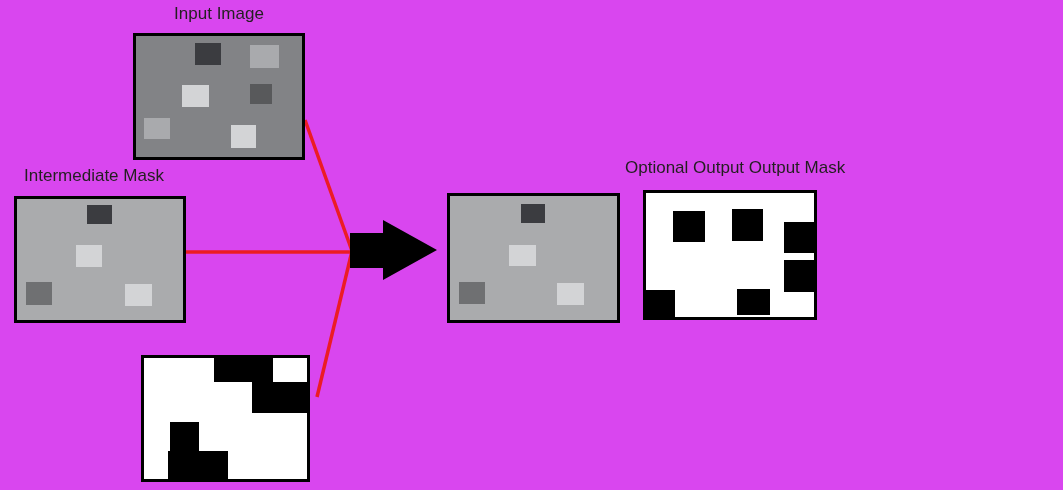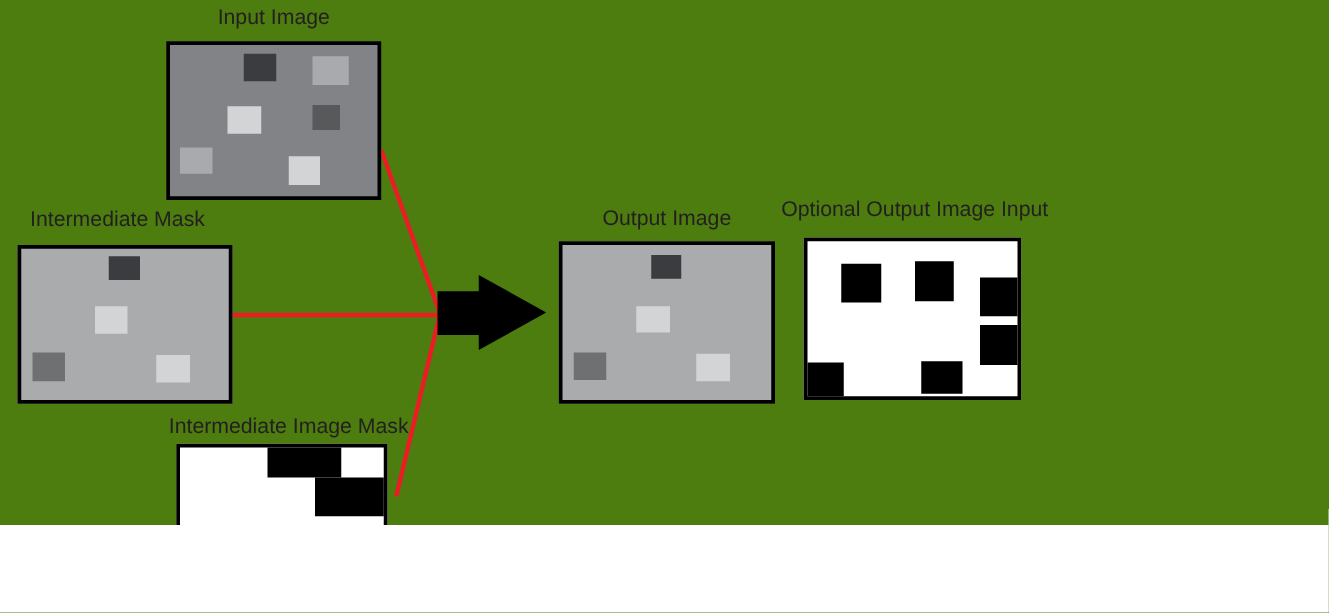--- a/index.html
+++ b/index.html
@@ -1,20 +1,20 @@
 <!DOCTYPE html>
 <html><head>
 <meta charset="utf-8">
 <style>
   html, body { margin: 0; padding: 0; background: #ffffff; }
   .canvas {
     position: relative;
     width: 1063px;
-    height: 420px;
-    background: #4d7c0f;
+    height: 490px;
+    background: #d946ef;
     font-family: "Liberation Sans", sans-serif;
     overflow: hidden;
   }
   .flow-svg {
     position: absolute;
     left: 0; top: 0;
     width: 1063px; height: 490px;
     z-index: 1;
   }
   .panel-label {
@@ -68,37 +68,35 @@
   </div>
 
   <div class="panel-label" style="left:14px; top:166px; width:160px;">Intermediate Mask</div>
   <div class="imgbox bg-image" style="left:14px; top:196px; width:172px; height:127px;">
     <div class="patch p-dark" style="left:70px;  top:6px;  width:25px; height:19px;"></div>
     <div class="patch p-lightest" style="left:59px;  top:46px; width:26px; height:22px;"></div>
     <div class="patch p-mid" style="left:9px;   top:83px; width:26px; height:23px;"></div>
     <div class="patch p-lightest" style="left:108px; top:85px; width:27px; height:22px;"></div>
   </div>
 
-  <div class="panel-label" style="left:135px; top:331px; width:180px;">Intermediate Image Mask</div>
   <div class="imgbox bg-mask" style="left:141px; top:355px; width:169px; height:127px;">
     <div class="patch m-black" style="left:70px;  top:0px;  width:59px; height:24px;"></div>
     <div class="patch m-black" style="left:108px; top:24px; width:55px; height:31px;"></div>
     <div class="patch m-black" style="left:26px;  top:64px; width:29px; height:57px;"></div>
     <div class="patch m-black" style="left:24px;  top:93px; width:60px; height:28px;"></div>
   </div>
 
-  <div class="panel-label" style="left:447px; top:165px; width:173px;">Output Image</div>
   <div class="imgbox bg-image" style="left:447px; top:193px; width:173px; height:130px;">
     <div class="patch p-dark" style="left:71px;  top:8px;  width:24px; height:19px;"></div>
     <div class="patch p-lightest" style="left:59px;  top:49px; width:27px; height:21px;"></div>
     <div class="patch p-mid" style="left:9px;   top:86px; width:26px; height:22px;"></div>
     <div class="patch p-lightest" style="left:107px; top:87px; width:27px; height:22px;"></div>
   </div>
 
-  <div class="panel-label" style="left:625px; top:158px; width:210px;">Optional Output Image Input</div>
+  <div class="panel-label" style="left:625px; top:158px; width:210px;">Optional Output Output Mask</div>
   <div class="imgbox bg-mask" style="left:643px; top:190px; width:174px; height:130px;">
     <div class="patch m-black" style="left:27px;  top:18px; width:32px; height:31px;"></div>
     <div class="patch m-black" style="left:86px;  top:16px; width:31px; height:32px;"></div>
     <div class="patch m-black" style="left:138px; top:29px; width:30px; height:31px;"></div>
     <div class="patch m-black" style="left:138px; top:67px; width:30px; height:32px;"></div>
     <div class="patch m-black" style="left:0px;   top:97px; width:29px; height:27px;"></div>
     <div class="patch m-black" style="left:91px;  top:96px; width:33px; height:26px;"></div>
   </div>
 
 </div>

